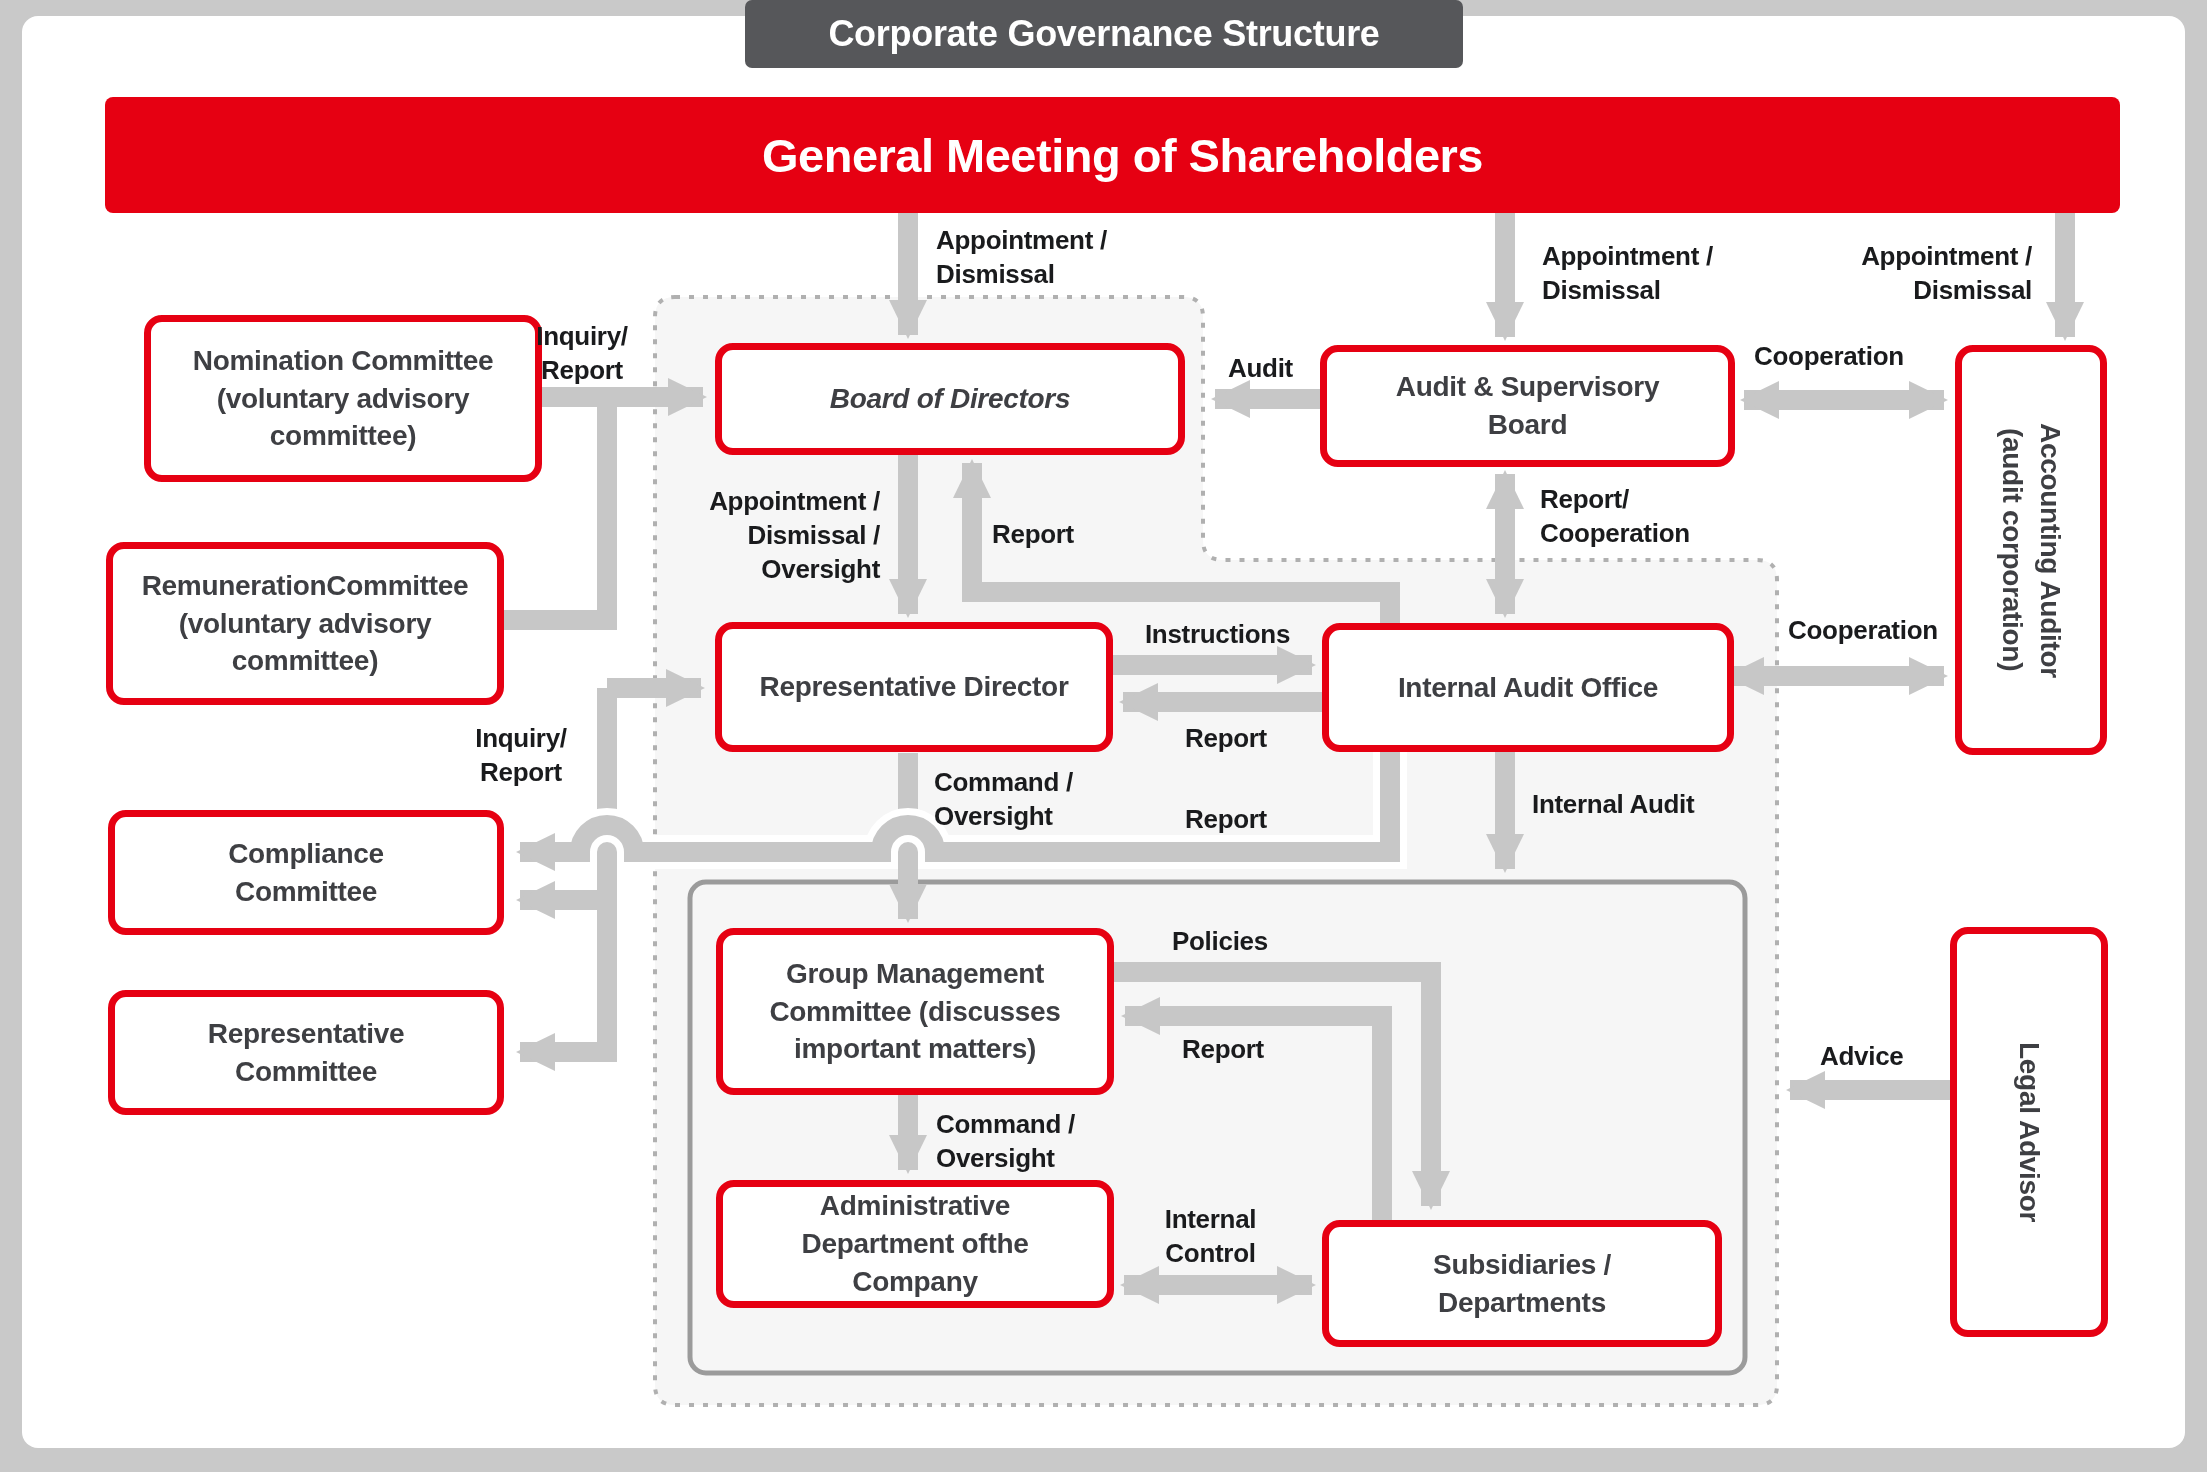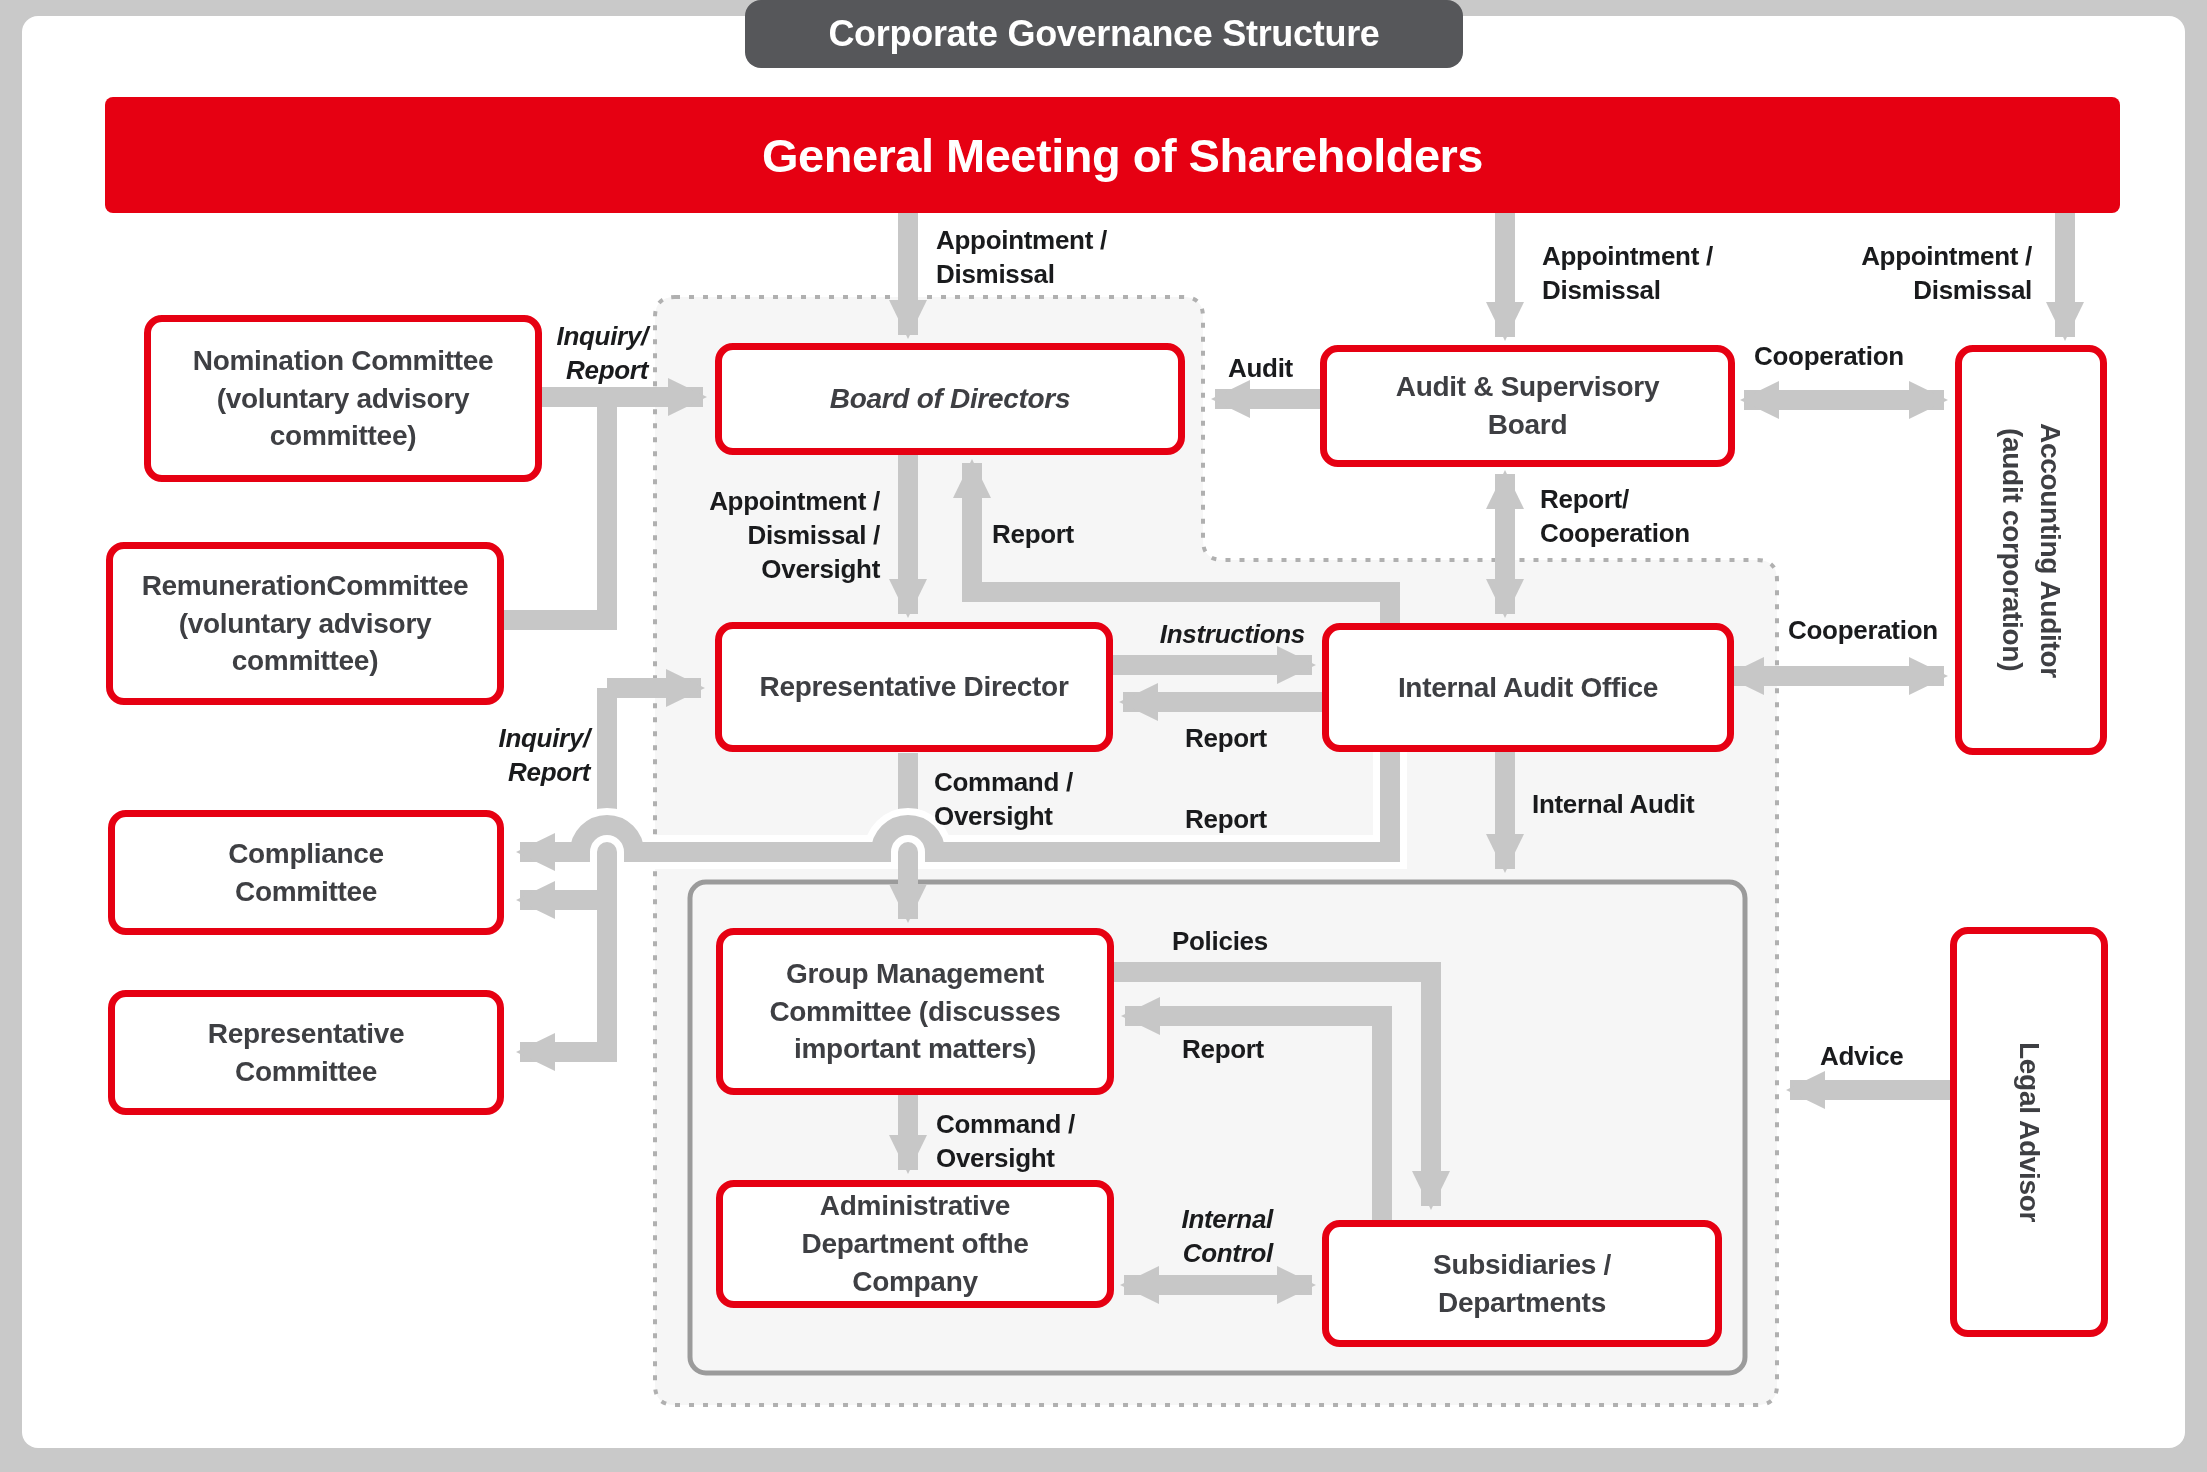--- a/index.html
+++ b/index.html
@@ -27,24 +27,24 @@
     border:7px solid var(--red); border-radius:18px;
     display:flex; align-items:center; justify-content:center;
     color:var(--box-text); font-weight:bold; font-size:28px; line-height:1.35;
     text-align:center; white-space:pre-line; letter-spacing:-0.3px;
   }
   .node.vertical{ writing-mode:vertical-rl; }
   .lbl{
     position:absolute; color:var(--label-text); font-weight:bold;
     font-size:26px; line-height:1.3; white-space:pre-line; letter-spacing:-0.3px;
   }
-  .lbl.right{text-align:right;} .lbl.center{text-align:right;font-style:italic;}
+  .lbl.right{text-align:right;} .lbl.center{text-align:center;}
   #title-tag{
     position:absolute; left:745px; top:0; width:718px; height:68px;
-    background:var(--title-bg); border-radius:16px;
+    background:var(--title-bg); border-radius:7px;
     display:flex; align-items:center; justify-content:center;
     color:#fff; font-weight:bold; font-size:36px; letter-spacing:-0.3px;
   }
   #gms-banner{
     position:absolute; left:105px; top:97px; width:1995px; height:116px;
     background:var(--red); border-radius:8px;
     display:flex; align-items:center; justify-content:center;
     color:#fff; font-weight:bold; font-size:47px; letter-spacing:-0.5px;padding-left:20px;
   }
 </style>

